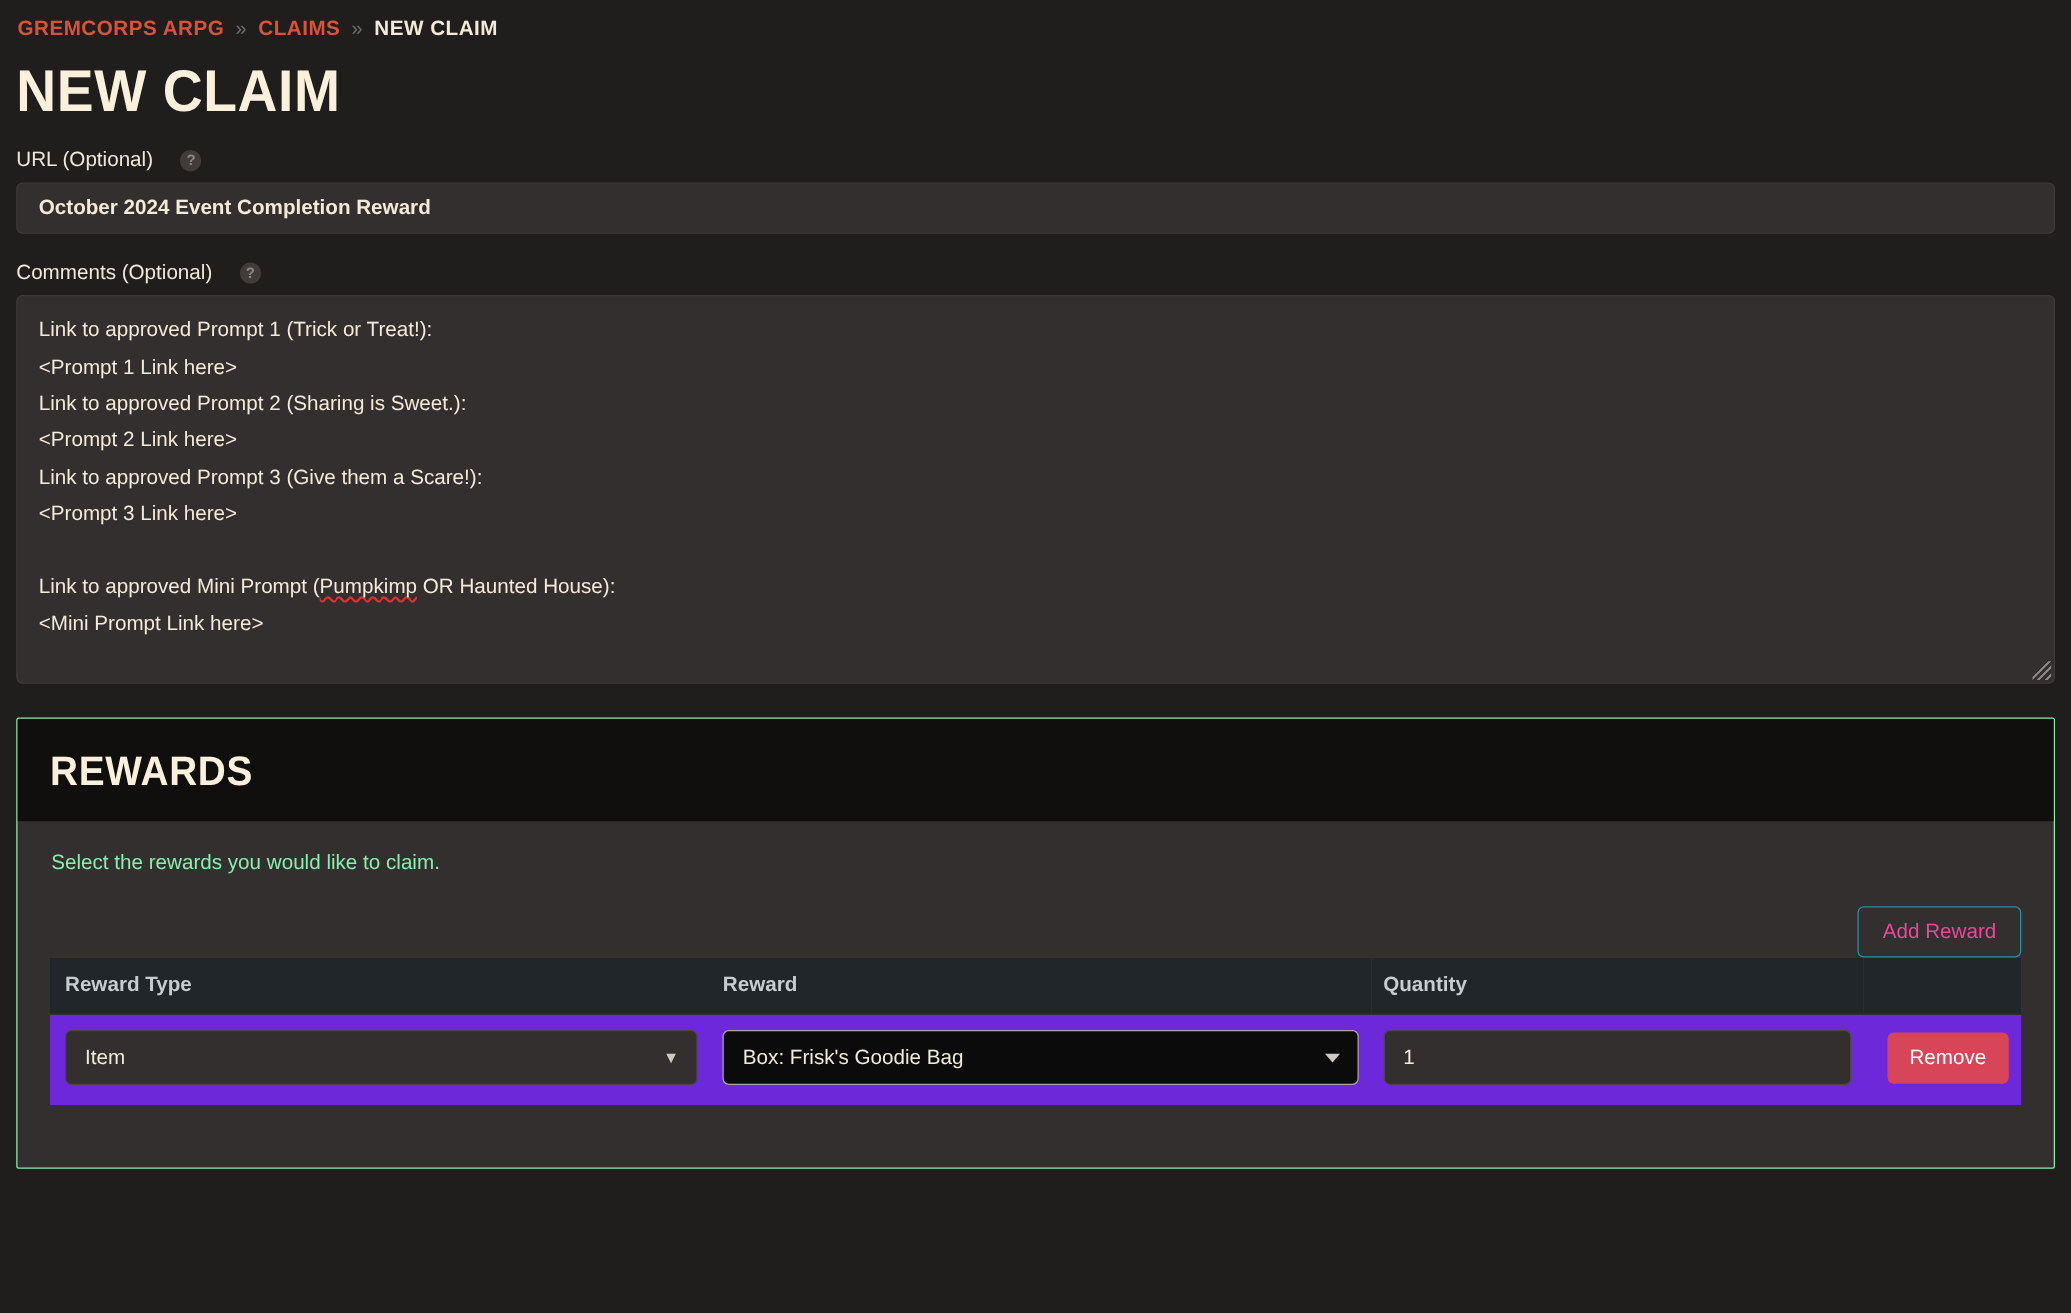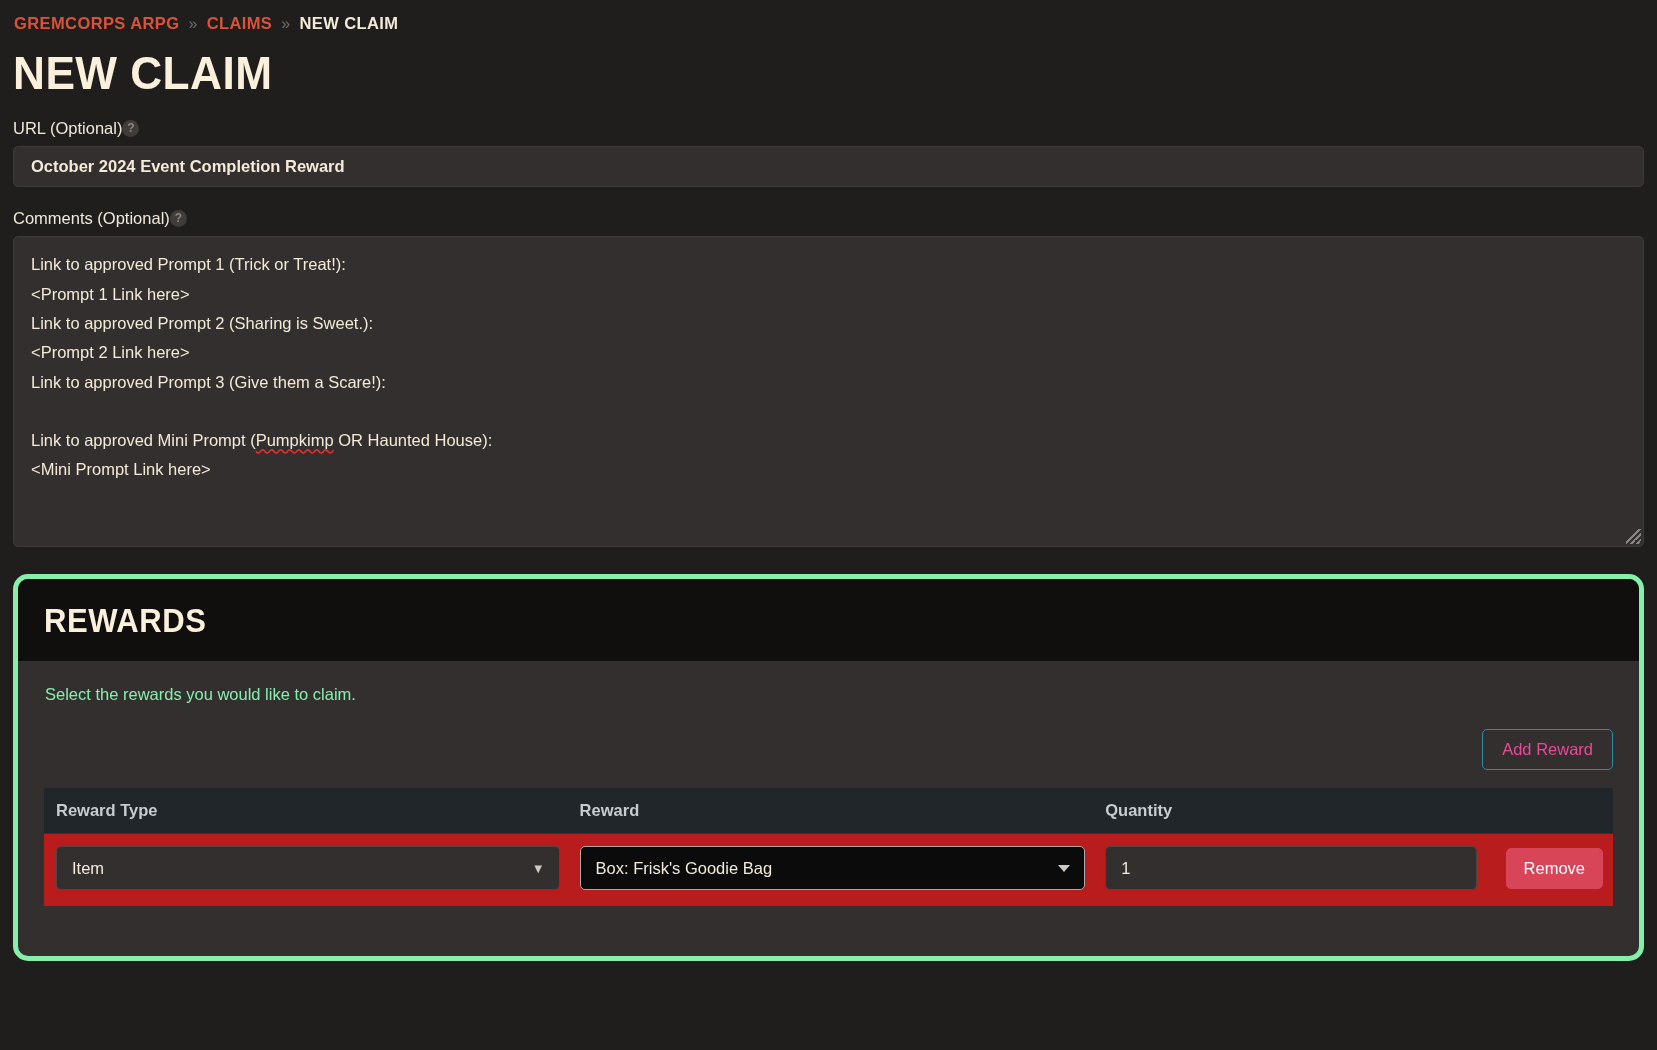--- a/index.html
+++ b/index.html
@@ -47,21 +47,21 @@
 
   
   .form-wrap { padding: 0 13px; }
 
   .field-label {
     margin: 22px 0 8px 0;
     font-size: 16.5px;
     color: #f0e8d8;
     display: flex;
     align-items: center;
-    gap: 0;
+    gap: 22px;
   }
   .help-icon {
     width: 17px; height: 17px;
     border-radius: 50%;
     background: #413c3a;
     color: #8d8783;
     font-size: 12px;
     font-weight: 700;
     line-height: 17px;
     text-align: center;
@@ -111,22 +111,22 @@
     background:
       linear-gradient(135deg, transparent 0 42%, #8a8582 42% 50%, transparent 50% 100%),
       linear-gradient(135deg, transparent 0 62%, #8a8582 62% 70%, transparent 70% 100%),
       linear-gradient(135deg, transparent 0 82%, #8a8582 82% 90%, transparent 90% 100%);
   }
 
   
   .card {
     margin: 27px 13px 0 13px;
     background: #332f2e;
-    border: 5px solid #86efac;
-    border-radius: 15px;
+    border: 1px solid #86efac;
+    border-radius: 2px;
     overflow: hidden;
   }
   .card-header {
     background: #100f0e;
     padding: 23px 26px 21px 26px;
   }
   .card-header h2 {
     margin: 0;
     font-size: 33px;
     font-weight: 700;
@@ -152,22 +152,21 @@
     font-size: 16.5px;
     font-family: "Liberation Sans", sans-serif;
     padding: 10px 19px;
     cursor: pointer;
   }
 
   
   table.rewards-table {
     width: 100%;
     border-collapse: collapse;
-    margin-top: 18px;
-    background: #b91c1c;
+    background: #6d28d9;
     table-layout: fixed;
   }
   table.rewards-table thead th {
     background: #21262b;
     color: #c7ccd1;
     text-align: left;
     font-size: 16.5px;
     font-weight: 700;
     padding: 13px 10px 13px 10px;
     border-bottom: 1px solid #2d3339;
@@ -288,20 +287,21 @@
     <span class="help-icon">?</span>
   </div>
 
   <div class="textarea-box">
     <div id="comments-lines">
         <div class="ta-line">Link to approved Prompt 1 (Trick or Treat!):</div>
         <div class="ta-line">&lt;Prompt 1 Link here&gt;</div>
         <div class="ta-line">Link to approved Prompt 2 (Sharing is Sweet.):</div>
         <div class="ta-line">&lt;Prompt 2 Link here&gt;</div>
         <div class="ta-line">Link to approved Prompt 3 (Give them a Scare!):</div>
+        <div class="ta-line">&lt;Prompt 3 Link here&gt;</div>
         <div class="ta-line">&nbsp;</div>
         <div class="ta-line">Link to approved Mini Prompt (<span class="spell">Pumpkimp</span> OR Haunted House):</div>
         <div class="ta-line">&lt;Mini Prompt Link here&gt;</div>
       </div>
     <div class="resize-grip"></div>
   </div>
 </div>
 
 <section class="card">
   <div class="card-header">

